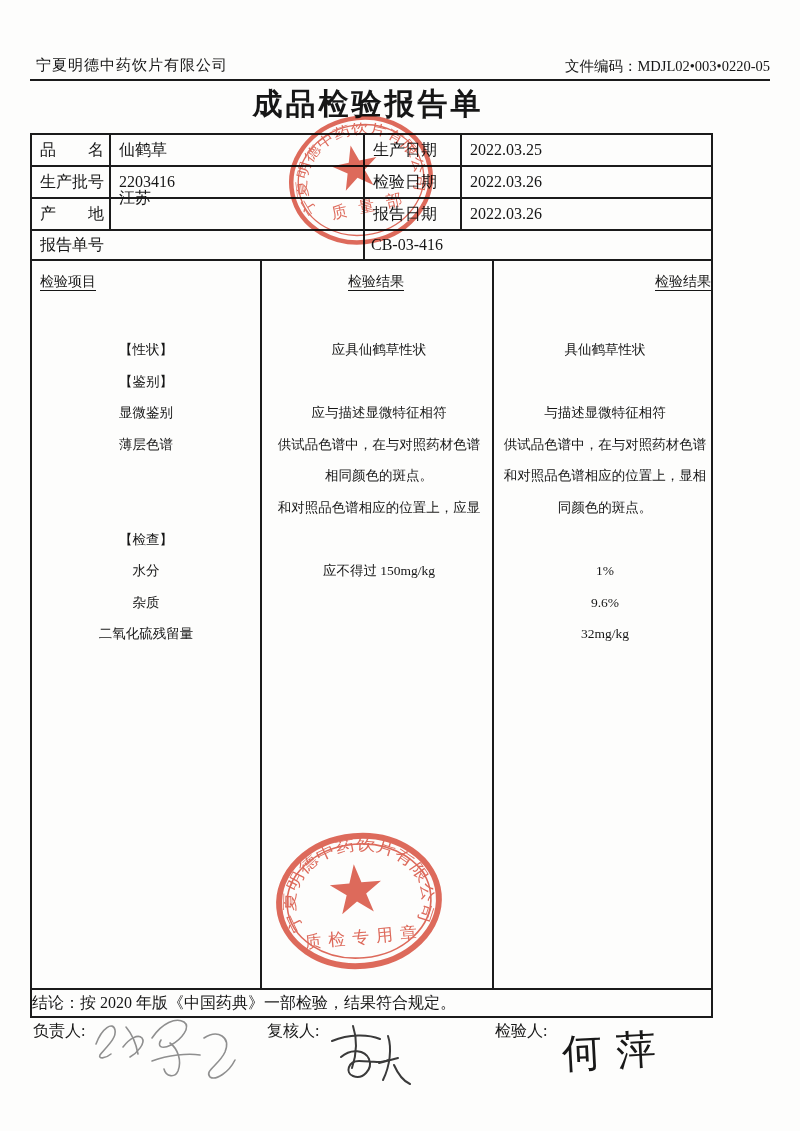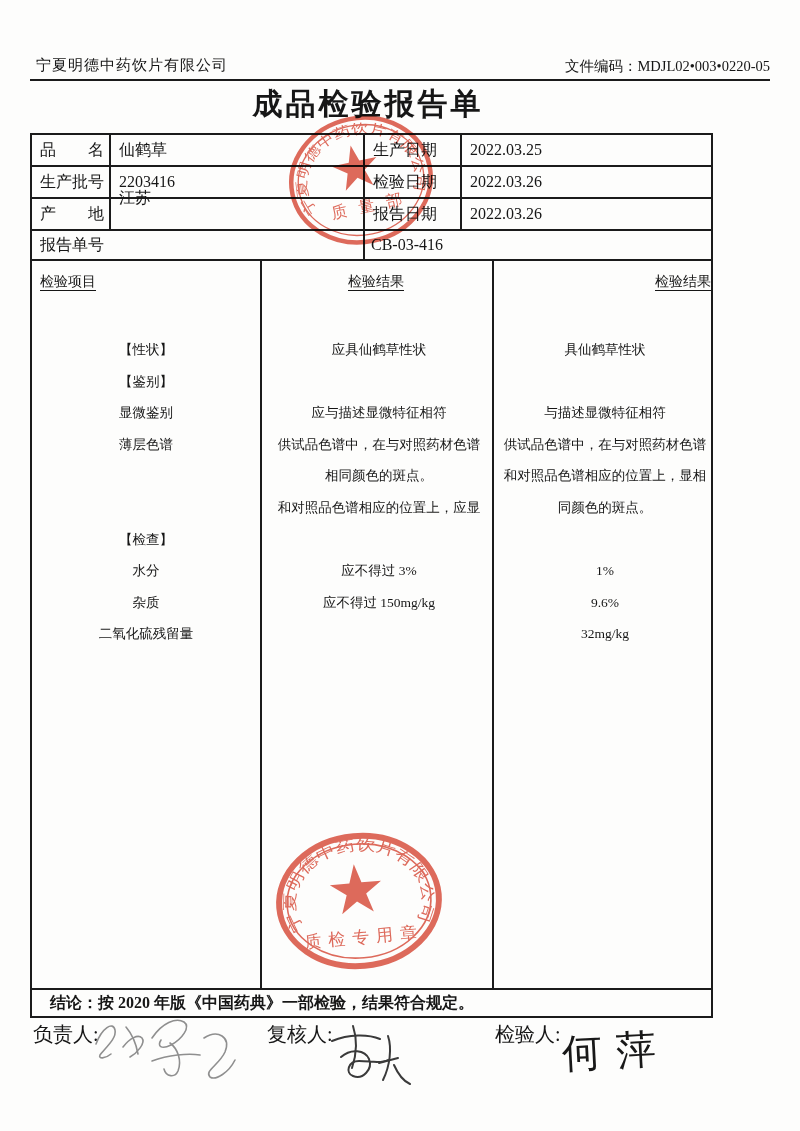--- a/index.html
+++ b/index.html
@@ -16,23 +16,23 @@
   .t1 .hl{position:absolute;left:0;width:100%;height:2px;background:#1b1b1b;}
   .vl{position:absolute;width:2px;background:#1b1b1b;}
   .cell{position:absolute;font-size:16px;white-space:nowrap;}
   
   .t2{left:30px;top:259px;width:683px;height:759px;border:2px solid #1b1b1b;box-sizing:border-box;}
   .t2 .hl{position:absolute;left:0;width:100%;height:2px;background:#1b1b1b;}
   .colhead{position:absolute;top:12px;font-size:14px;text-decoration:underline;text-underline-offset:4px;}
   .colbody{position:absolute;top:73px;font-size:13.5px;}
   .tline{height:31.6px;line-height:31.6px;white-space:nowrap;text-align:center;}
   .conclusion{position:absolute;left:0;top:729px;width:100%;height:26px;line-height:26px;
-              padding-left:18px;font-size:16px;box-sizing:border-box;white-space:nowrap;font-weight:bold;}
+              font-size:16px;box-sizing:border-box;white-space:nowrap;}
   
-  .sig-label{font-size:20px;top:1021px;white-space:nowrap;}
+  .sig-label{font-size:16px;top:1021px;white-space:nowrap;}
   
   .stamp{mix-blend-mode:multiply;opacity:0.82;}
   .stamp text{font-family:"Liberation Serif","DejaVu Serif",serif;}
   svg{overflow:visible;}
 </style>
 </head>
 <body>
 
 <div class="page">
 
@@ -90,21 +90,20 @@
         <div class="tline">二氧化硫残留量</div>
       </div>
     <div class="colbody" style="left:238px;width:218px">
         <div class="tline">应具仙鹤草性状</div>
         <div class="tline">&nbsp;</div>
         <div class="tline">应与描述显微特征相符</div>
         <div class="tline">供试品色谱中，在与对照药材色谱</div>
         <div class="tline">相同颜色的斑点。</div>
         <div class="tline">和对照品色谱相应的位置上，应显</div>
         <div class="tline">&nbsp;</div>
-        <div class="tline">应不得过 3%</div>
         <div class="tline">应不得过 150mg/kg</div>
       </div>
     <div class="colbody" style="left:470px;width:206px">
         <div class="tline">具仙鹤草性状</div>
         <div class="tline">&nbsp;</div>
         <div class="tline">与描述显微特征相符</div>
         <div class="tline">供试品色谱中，在与对照药材色谱</div>
         <div class="tline">和对照品色谱相应的位置上，显相</div>
         <div class="tline">同颜色的斑点。</div>
         <div class="tline">&nbsp;</div>

